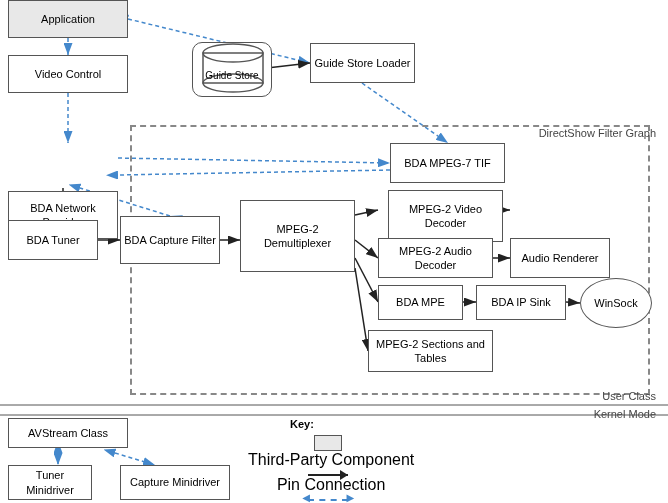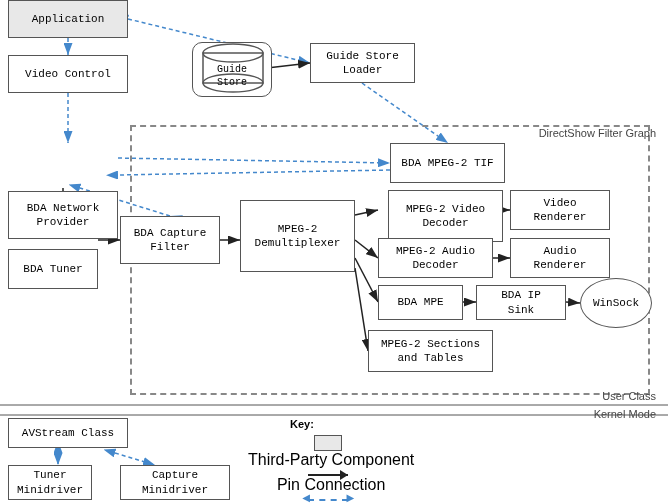--- a/index.html
+++ b/index.html
@@ -20,22 +20,21 @@
     .box {
       position: absolute;
       border: 1.5px solid #555;
       background: #fff;
       text-align: center;
       display: flex;
       align-items: center;
       justify-content: center;
       font-size: 11px;
       line-height: 1.3;
-      padding: 10px;
-      font-family: Liberation Mono, monospace;
+      padding: 3px;
     }
     .box-rounded {
       border-radius: 50%;
       border: 1.5px solid #555;
     }
     .dashed-region {
       position: absolute;
       border: 2px dashed #888;
       background: transparent;
     }
@@ -204,37 +203,36 @@
       <rect x="10" y="10" width="60" height="30" fill="none" stroke="#555" stroke-width="1.5"></rect>
       <ellipse cx="40" cy="40" rx="30" ry="9" fill="none" stroke="#555" stroke-width="1.5"></ellipse>
     </svg>
     <span style="position:relative;z-index:1;margin-top:12px;font-size:10px;">Guide Store</span>
   </div>
 
   <div class="box" style="left:310px;top:43px;width:105px;height:40px;">Guide Store Loader</div>
 
   <div class="box" style="left:8px;top:143px;width:110px;height:48px;margin-top:48px;">BDA Network Provider</div>
 
-  <div class="box" style="left:390px;top:143px;width:115px;height:40px;">BDA MPEG-2 TIF</div>
-
-  <div class="box" style="left:8px;top:220px;width:90px;height:40px;margin-top:29px;">BDA Tuner</div>
+  <div class="box" style="left:390px;top:143px;width:115px;height:40px;">BDA MPEG-7 TIF</div>
+
+  <div class="box" style="left:8px;top:220px;width:90px;height:40px;">BDA Tuner</div>
 
   <div class="box" style="left:120px;top:216px;width:100px;height:48px;">BDA Capture Filter</div>
 
   <div class="box" style="left:240px;top:200px;width:115px;height:72px;">MPEG-2 Demultiplexer</div>
 
   <div class="box" style="left:388px;top:190px;width:115px;height:52px;">MPEG-2 Video Decoder</div>
 
   <div class="box" style="left:378px;top:238px;width:115px;height:40px;">MPEG-2 Audio Decoder</div>
 
   <div class="box" style="left:378px;top:285px;width:85px;height:35px;">BDA MPE</div>
 
   <div class="box" style="left:368px;top:330px;width:125px;height:42px;">MPEG-2 Sections and Tables</div>
 
-  <div class="box" style="left:510px;top:190px;width:100px;height:40px;">Video Renderer</div>
 
   <div class="box" style="left:510px;top:238px;width:100px;height:40px;">Audio Renderer</div>
 
   <div class="box" style="left:476px;top:285px;width:90px;height:35px;">BDA IP Sink</div>
 
   <div class="box box-rounded" style="left:580px;top:278px;width:72px;height:50px;border-radius:50%;">WinSock</div>
 
   <div class="line-label" style="right:12px;top:390px;">User Class</div>
   <div class="line-label" style="right:12px;top:408px;text-align:right;">Kernel Mode</div>
 

